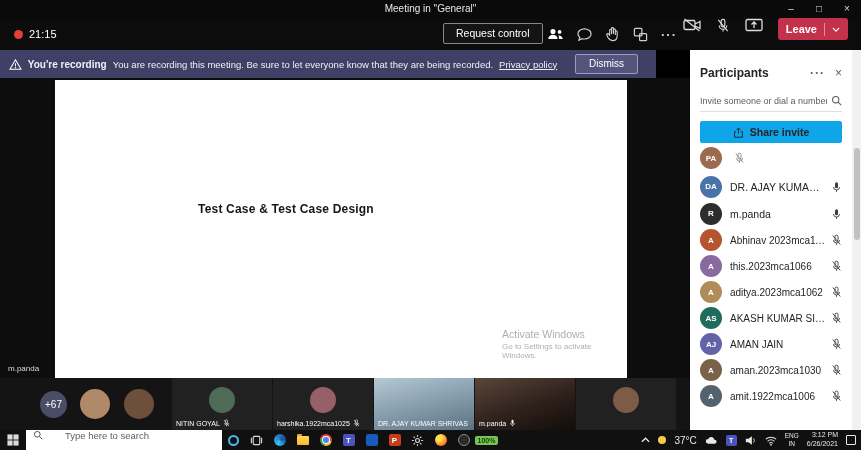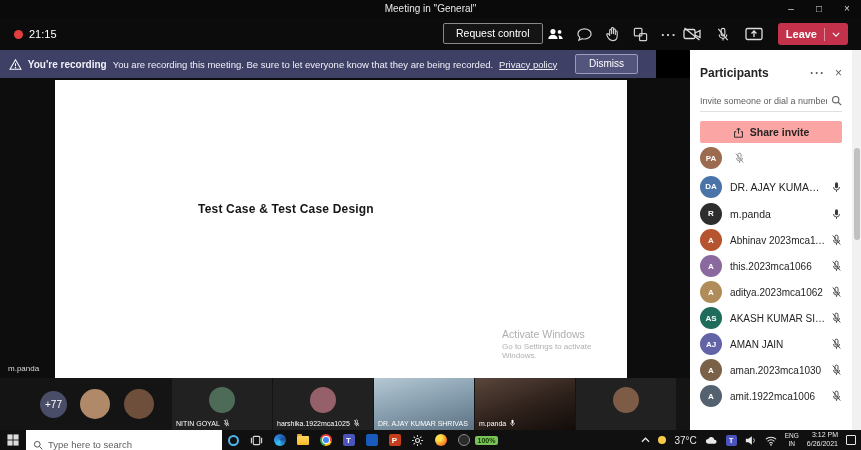--- a/index.html
+++ b/index.html
@@ -13,21 +13,21 @@
   .win-btn{width:28px;text-align:center;font-size:10px;line-height:18px;color:#d8d8d8;cursor:default}
 
   
   .toolbar{position:absolute;top:18px;left:0;right:0;height:32px;background:#0c0c0c}
   .tb-left{position:absolute;left:14px;top:0;height:32px;display:flex;align-items:center;gap:6px;color:#fff;font-size:11px}
   .rec-dot{width:9px;height:9px;border-radius:50%;background:#e33e3e}
   .btn-request{position:absolute;left:443px;top:5px;height:21px;padding:0 12px;border:1px solid #8a8886;border-radius:2px;color:#fff;font-size:10.5px;line-height:19px;background:#141414}
   .tb-icons{position:absolute;left:547px;top:0;height:32px;display:flex;align-items:center;gap:13px;color:#cfcfcf}
   .tb-icons .active{color:#fff}
   .dots{font-size:13px;font-weight:700;letter-spacing:1px;color:#cfcfcf}
-  .tb-right{position:absolute;right:13px;top:0;height:32px;display:flex;align-items:center;gap:15px;color:#dedede}
+  .tb-right{position:absolute;right:13px;top:0;height:32px;display:flex;gap:15px;color:#dedede}
   .btn-leave{height:22px;background:#c4314b;border-radius:3px;color:#fff;display:flex;align-items:center;font-size:11px;font-weight:700;padding:0 8px;gap:7px}
   .lv-div{width:1px;height:13px;background:rgba(255,255,255,.45)}
 
   
   .content{position:absolute;top:50px;left:0;width:656px;height:380px;background:#0d0d0d}
 
   .banner{position:relative;height:28px;background:#3f4066;display:flex;align-items:center;justify-content:center;padding-right:90px;color:#f0f0f8;gap:6px}
   .b-bold{font-size:10px;font-weight:700}
   .b-msg{font-size:9.5px}
   .b-link{font-size:9.5px;text-decoration:underline;cursor:pointer}
@@ -54,41 +54,41 @@
   
   .panel{position:absolute;top:50px;left:690px;width:162px;height:380px;background:#fff;overflow:hidden}
   .p-head{display:flex;align-items:center;margin:16px 10px 0}
   .p-title{font-size:12px;font-weight:700;color:#252423;flex:1}
   .p-more{color:#605e5c;font-size:12px;font-weight:700;letter-spacing:1px;margin-right:10px}
   .p-close{color:#605e5c;font-size:12px}
   .p-search{margin:10px 10px 0;border-bottom:1px solid #e1dfdd;display:flex;align-items:center;height:22px;gap:4px}
   .p-search input{border:none;outline:none;flex:1;min-width:0;font-size:9px;color:#252423;background:transparent}
   .p-search input::placeholder{color:#605e5c}
   .p-search .s-ic{color:#605e5c;flex-shrink:0}
-  .p-share{margin:9px 10px 0;height:22px;background:#fca5a5;border-radius:2px;display:flex;align-items:center;justify-content:center;gap:6px;font-size:10.5px;font-weight:700;color:#252423}
+  .p-share{margin:9px 10px 0;height:22px;background:#0ea5e9;border-radius:2px;display:flex;align-items:center;justify-content:center;gap:6px;font-size:10.5px;font-weight:700;color:#252423}
   .p-row{display:flex;align-items:center;height:27px;padding:0 10px}
   .p-row.tall{height:30px}
   .p-av{width:22px;height:22px;border-radius:50%;color:#fff;font-size:8px;font-weight:700;display:flex;align-items:center;justify-content:center;margin-right:8px;flex-shrink:0}
   .p-txt{flex:1;min-width:0}
   .p-name{font-size:10.5px;color:#252423;white-space:nowrap;overflow:hidden;text-overflow:ellipsis}
   .p-sub{font-size:8px;color:#605e5c;margin-top:1px}
   .p-mic{color:#3b3a39;flex-shrink:0;margin-left:4px}
   .p-section{display:flex;align-items:center;gap:4px;margin:9px 10px 3px;font-size:9.5px;color:#616161}
   .p-section svg{color:#616161}
   .att .p-row{height:26px}
   .att .p-av{width:22px;height:22px;font-size:8px}
   .att .p-name{font-size:10px}
 
   .vscroll{position:absolute;top:50px;left:852px;width:9px;height:380px;background:#f1f1f1}
   .vthumb{position:absolute;left:1.5px;width:6px;border-radius:3px;background:#c1c1c1;top:98px;height:92px}
 
   
   .taskbar{position:absolute;bottom:0;left:0;right:0;height:20px;background:#101010;display:flex;align-items:center;color:#e8e8e8}
   .tk-start{width:26px;display:flex;justify-content:center;align-items:center;height:20px}
-  .tk-search{width:196px;height:20px;background:#fff;display:flex;align-items:flex-end;padding:0 7px;gap:5px}
+  .tk-search{width:196px;height:20px;background:#fff;display:flex;align-items:flex-start;padding:0 7px;gap:22px}
   .tk-search input{border:none;outline:none;flex:1;min-width:0;font-size:9.5px;color:#444;background:transparent}
   .tk-search input::placeholder{color:#5f5f5f}
   .tk-search .s-ic{color:#555;flex-shrink:0}
   .tk-apps{display:flex;align-items:center;height:20px}
   .app{width:23px;height:20px;display:flex;justify-content:center;align-items:center}
   .ic-ring{width:11px;height:11px;border-radius:50%;border:2px solid #4db7f0}
   .ic-edge{width:12px;height:12px;border-radius:50%;background:conic-gradient(from 200deg,#35c1f1,#2b7cd3,#1b4f9c,#35c1f1)}
   .ic-folder{width:12px;height:9px;background:linear-gradient(#ffd75e,#fab929);border-radius:1px;position:relative}
   .ic-folder::before{content:"";position:absolute;top:-2px;left:0;width:5px;height:2px;background:#e8a33d;border-radius:1px 1px 0 0}
   .ic-chrome{width:12px;height:12px;border-radius:50%;background:conic-gradient(#ea4335 0 30%,#fbbc05 30% 55%,#34a853 55% 80%,#ea4335 80% 100%);position:relative}
@@ -277,21 +277,21 @@
         <div class="watermark">
           <div class="wm1">Activate Windows</div>
           <div class="wm2">Go to Settings to activate Windows.</div>
         </div>
       </div>
     </div>
     <div class="presenter">m.panda</div>
 
     <div class="filmstrip">
       <div class="fs-lead"></div>
-      <div class="badge77">+77</div>
+      <div class="badge77">+67</div>
       <div class="fs-av" style="background: rgb(176, 137, 104);"></div>
       <div class="fs-av" style="background: rgb(110, 79, 60);"></div>
       <div class="fs-tiles">
         <div class="tile">
           <div class="t-av" style="background: rgb(77, 107, 87);"></div>
           <div class="tile-label">
             <span>NITIN GOYAL</span>
             <svg width="7" height="8">
                 <use href="#i-mic-off"></use>
               </svg>

